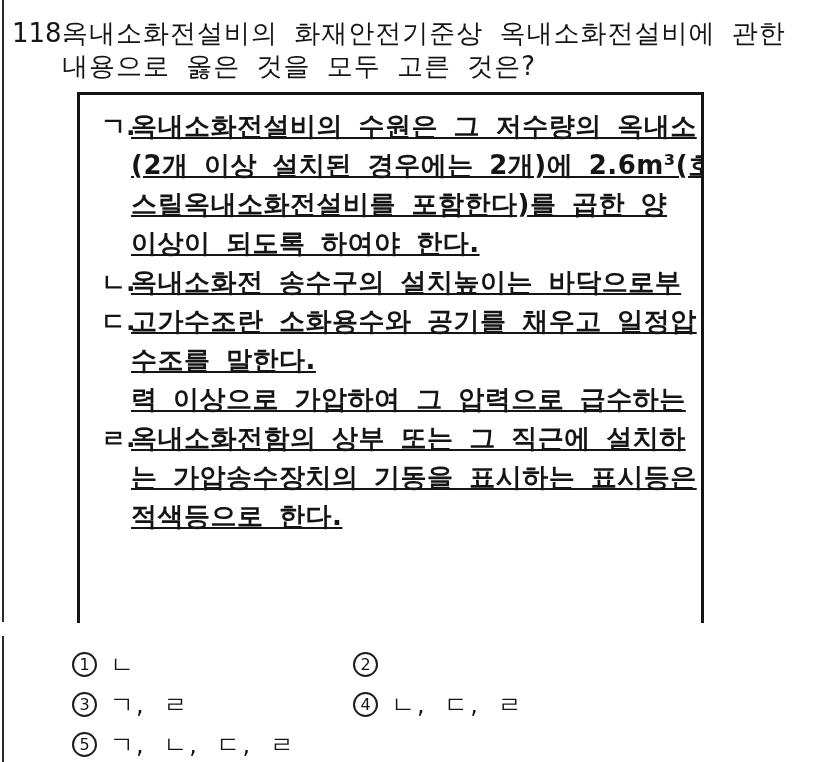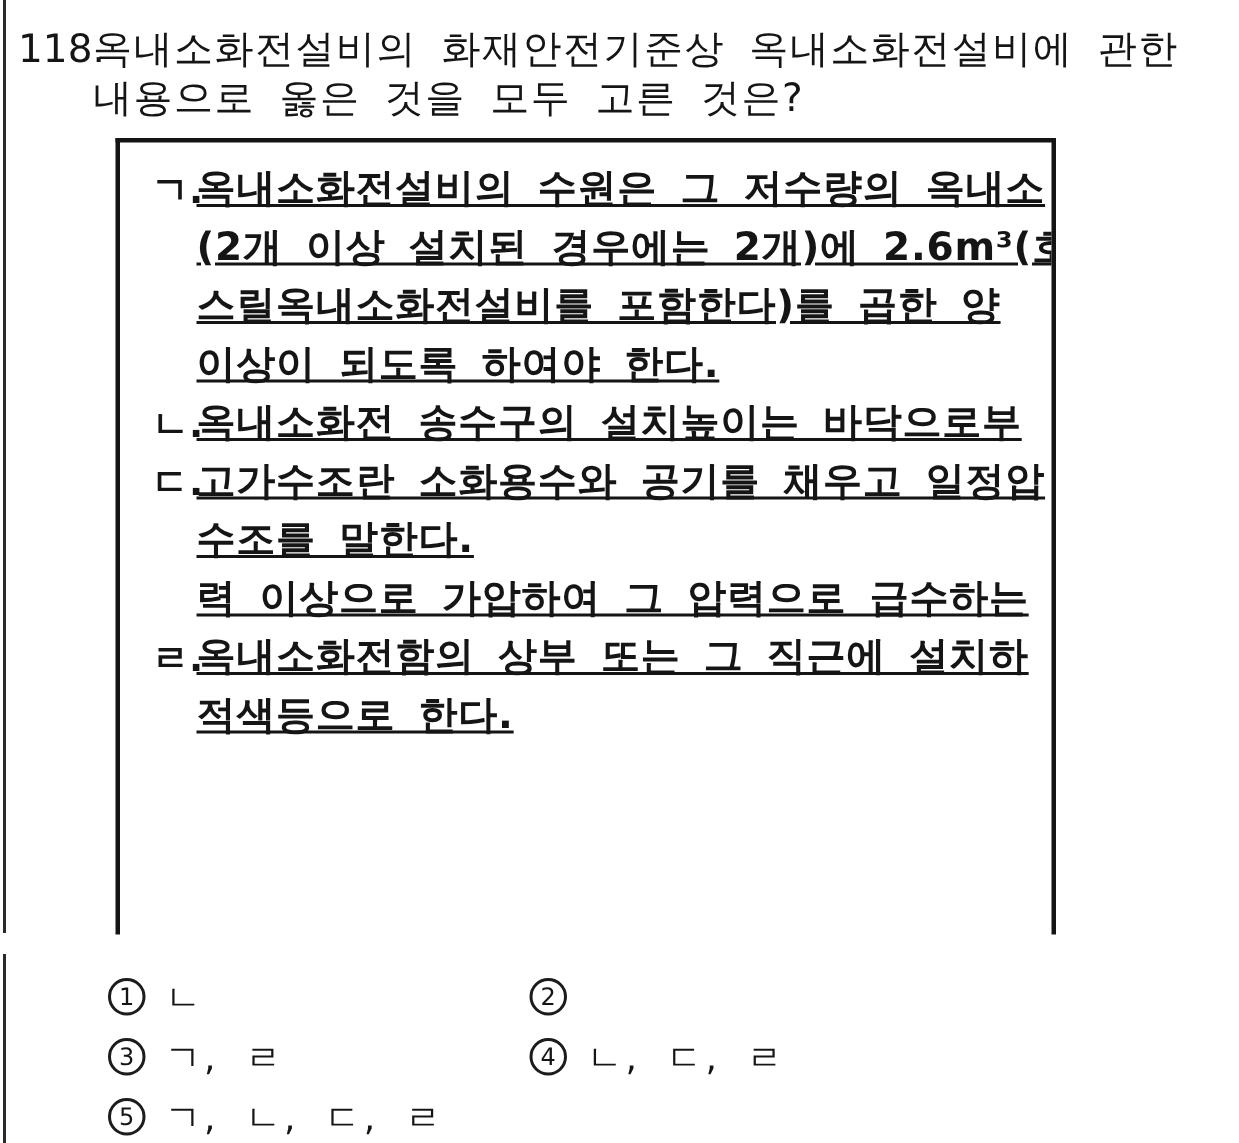--- a/index.html
+++ b/index.html
@@ -111,20 +111,21 @@
           <div class="lines">
             <div>고가수조란 소화용수와 공기를 채우고 일정압</div>
             <div>수조를 말한다.</div>
             <div>력 이상으로 가압하여 그 압력으로 급수하는</div>
           </div>
         </div>
         <div class="item">
           <span class="marker">ㄹ.</span>
           <div class="lines">
             <div>옥내소화전함의 상부 또는 그 직근에 설치하</div>
+            <div>는 가압송수장치의 기동을 표시하는 표시등은</div>
             <div>적색등으로 한다.</div>
           </div>
         </div>
       </div>
   </div>
 
   <div class="choices">
       <div class="choice">
         <span class="circ">1</span>
         <span class="lab">ㄴ</span>

